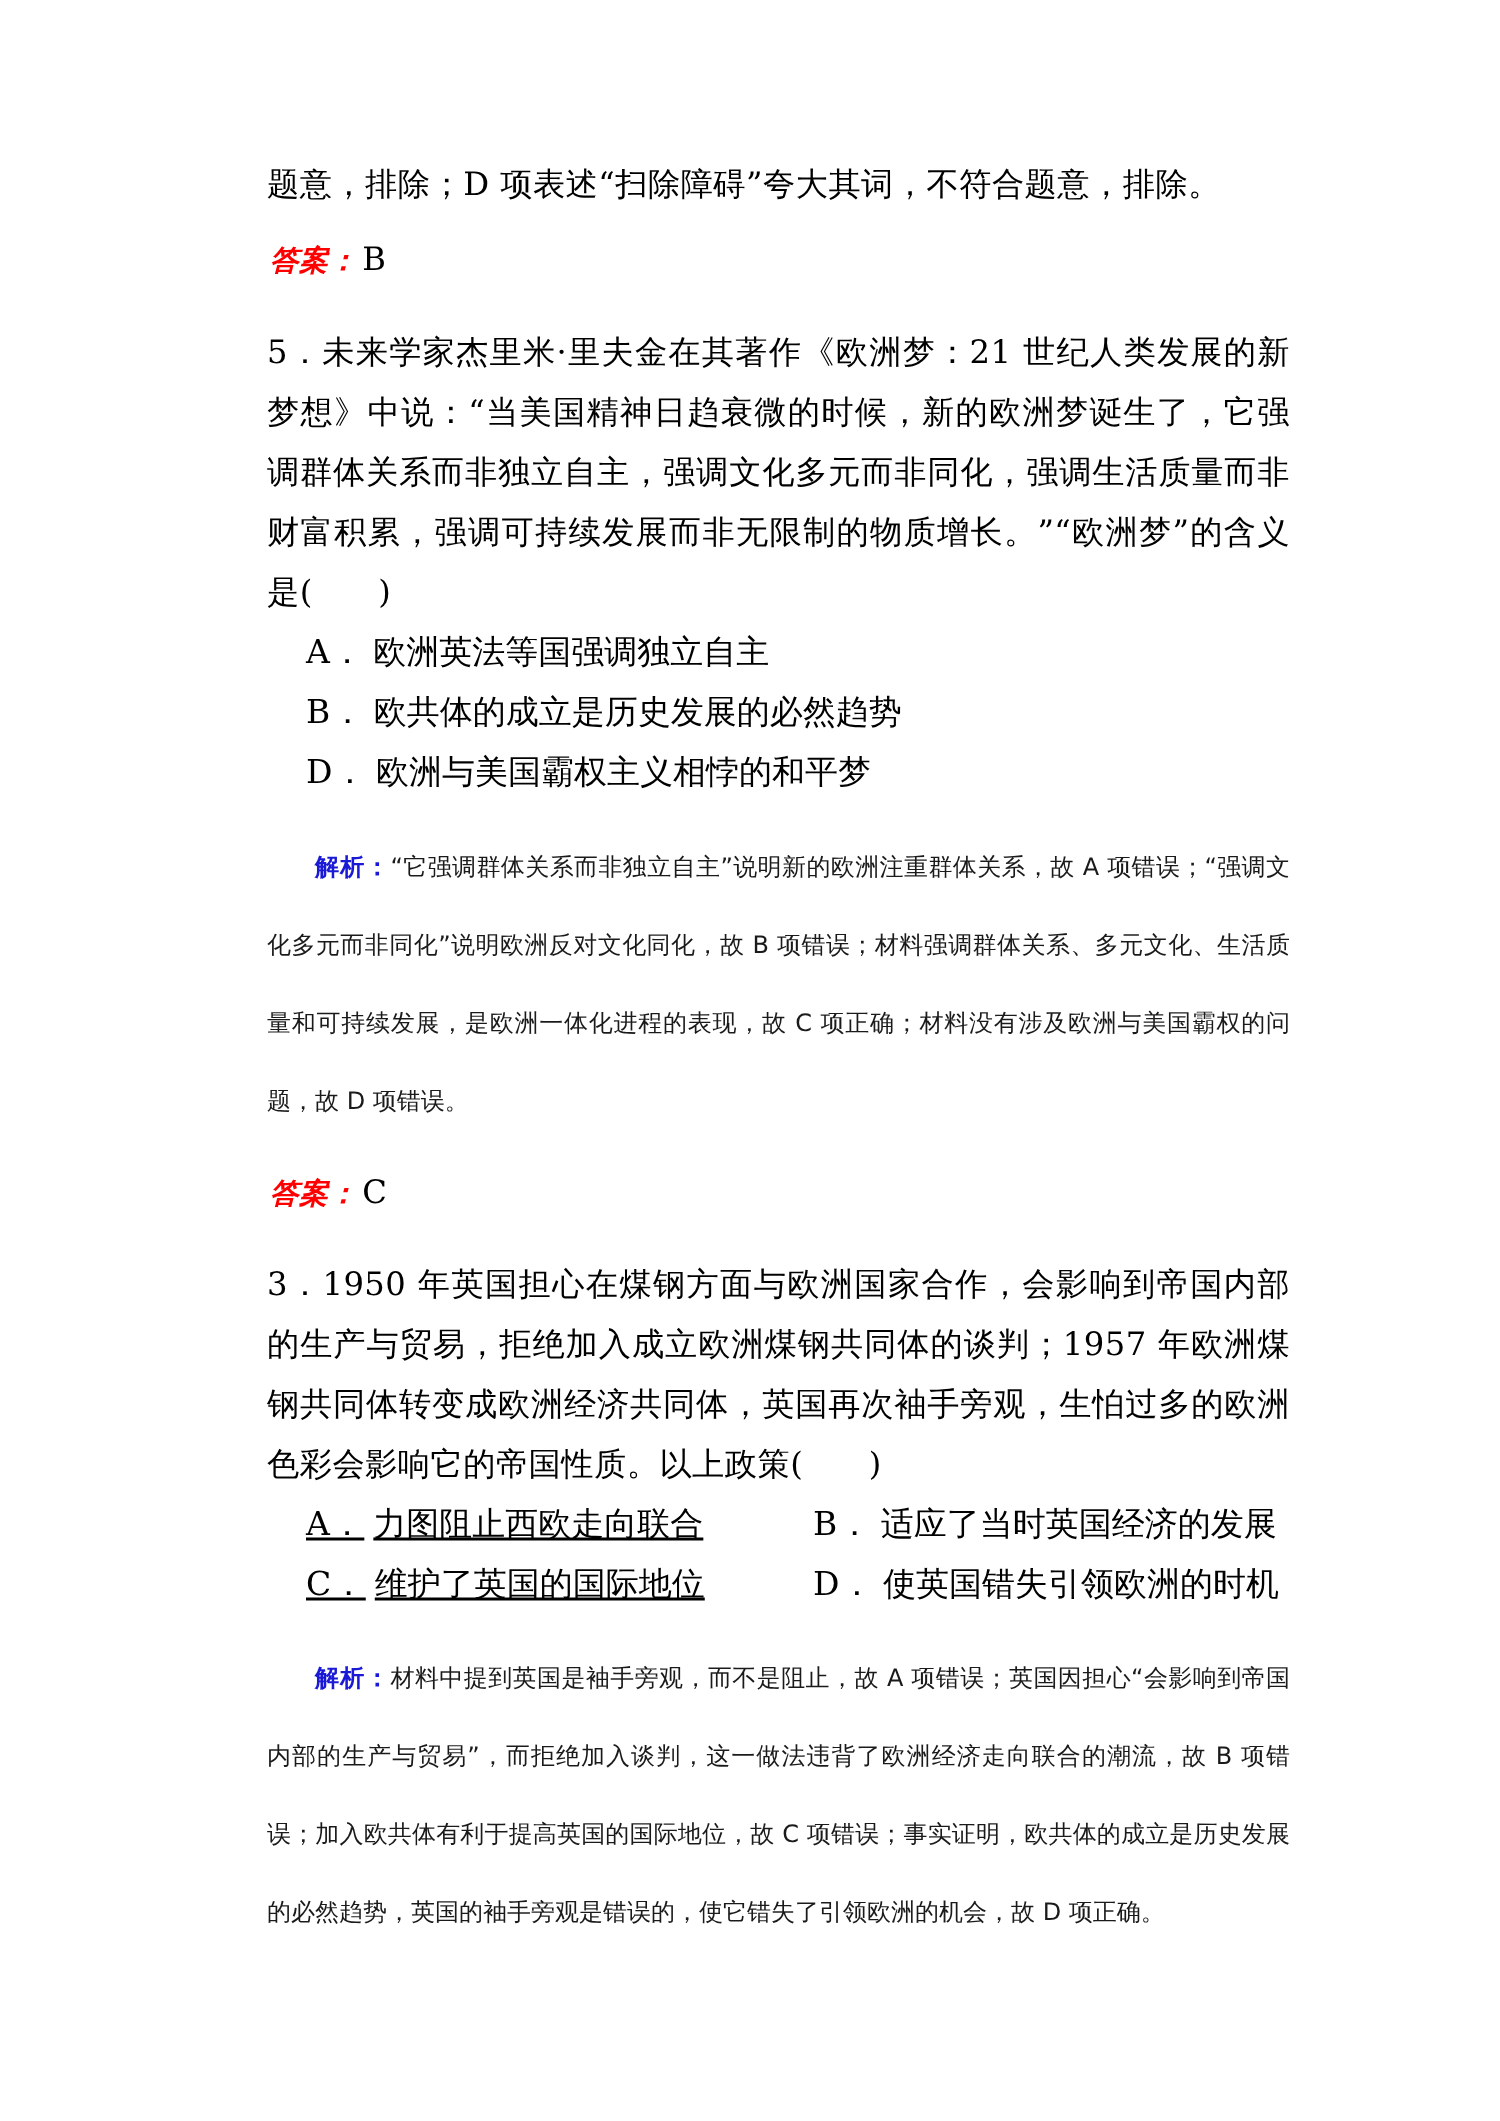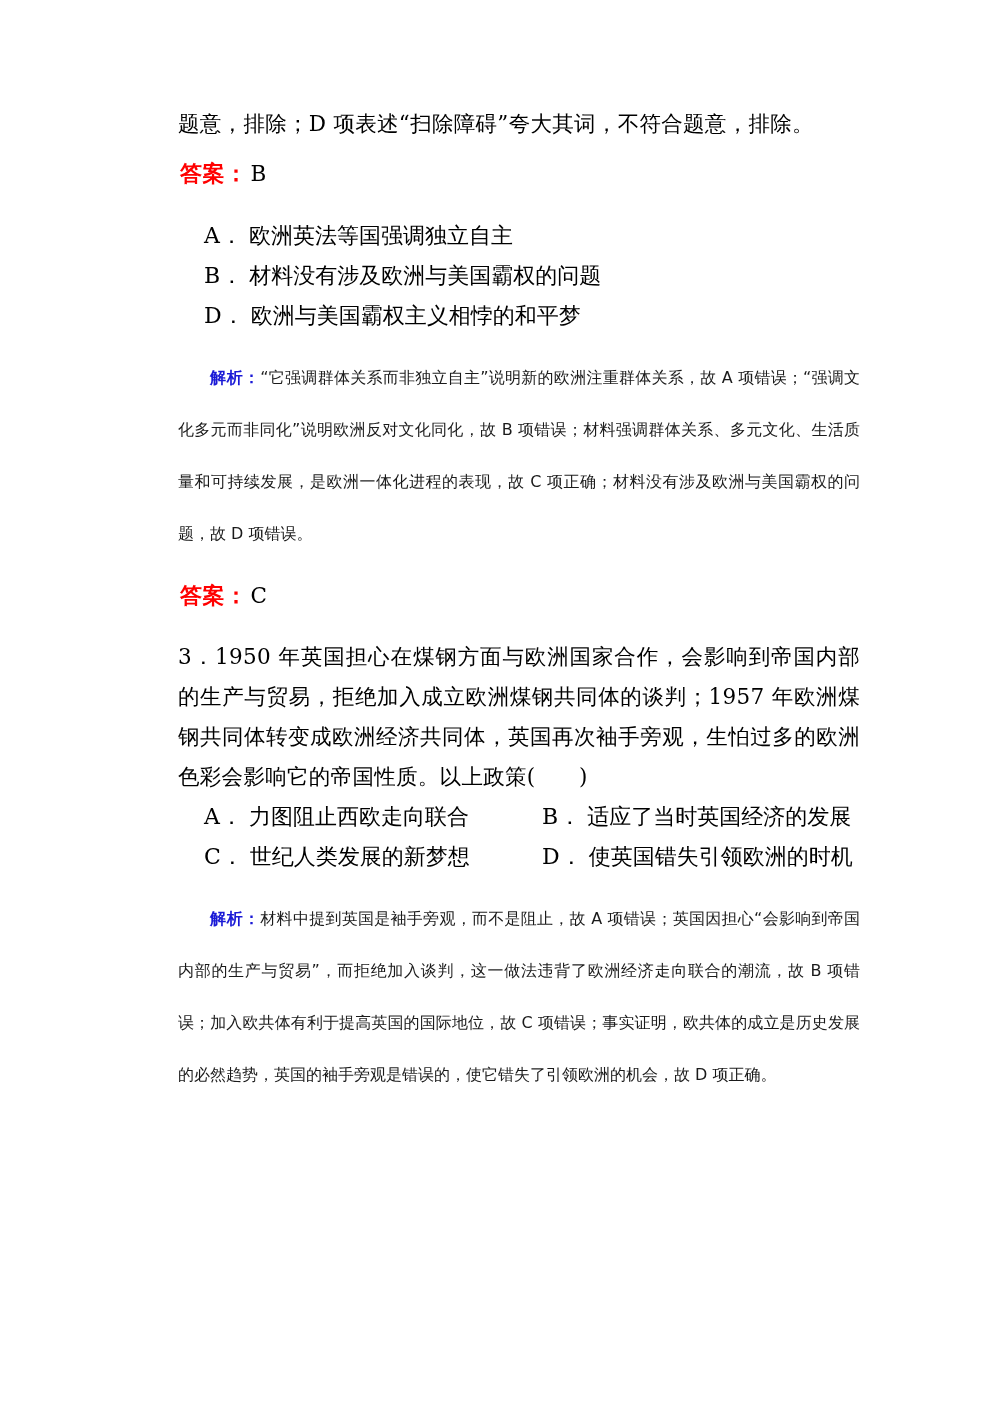--- a/index.html
+++ b/index.html
@@ -47,22 +47,23 @@
     font-family: "DejaVu Serif", "Liberation Serif", serif;
     font-size: 21.5px;
     line-height: 40px;
     padding-left: 2px;
     text-indent: 0;
   }
   .answer-label {
     color: #ff0000;
     font-family: "DejaVu Sans", "Liberation Sans", sans-serif;
     font-weight: 700;
-    font-size: 22px;
+    font-size: 19px;
     letter-spacing: 0.5px;
+    font-style: italic;
   }
   .answer-value {
     color: #000000;
     font-family: "DejaVu Serif", "Liberation Serif", serif;
     font-size: 21.5px;
     padding-left: 3px;
   }
 
   
   .analysis {
@@ -103,41 +104,42 @@
   .choices-two-col {
     display: block;
   }
   .choice-row {
     display: flex;
     line-height: 40px;
   }
   .choice-row .choice {
     padding-left: 26px;
   }
-  .choice-col-a { width: 312px; flex: 0 0 312px; }
+  .choice-col-a { width: 312px; flex: 0 0 312px; text-decoration: underline; }
   .choice-col-b { flex: 1 1 auto; padding-left: 26px; }
 </style>
 </head>
 <body>
 
 <div class="page">
 
   <p class="body-text block">题意，排除；D 项表述“扫除障碍”夸大其词，不符合题意，排除。</p>
 
   <p class="answer-line gap-sm">
     <span class="answer-label">答案：</span><span class="answer-value">B</span>
   </p>
 
+  <p class="body-text block gap-sm">5．未来学家杰里米·里夫金在其著作《欧洲梦：21 世纪人类发展的新梦想》中说：“当美国精神日趋衰微的时候，新的欧洲梦诞生了，它强调群体关系而非独立自主，强调文化多元而非同化，强调生活质量而非财富积累，强调可持续发展而非无限制的物质增长。”“欧洲梦”的含义是(　　)</p>
 
   <div class="choices gap-sm">
     <div class="choice">
       <span class="choice-marker">A．</span><span class="choice-text">欧洲英法等国强调独立自主</span>
     </div>
     <div class="choice">
-      <span class="choice-marker">B．</span><span class="choice-text">材料没有涉及欧洲与美国霸权的问题</span>
+      <span class="choice-marker">B．</span><span class="choice-text">欧共体的成立是历史发展的必然趋势</span>
     </div>
     <div class="choice">
       <span class="choice-marker">D．</span><span class="choice-text">欧洲与美国霸权主义相悖的和平梦</span>
     </div>
   </div>
 
   <p class="analysis gap-md">
     <span class="analysis-label">解析：</span><span>“它强调群体关系而非独立自主”说明新的欧洲注重群体关系，故 A 项错误；“强调文化多元而非同化”说明欧洲反对文化同化，故 B 项错误；材料强调群体关系、多元文化、生活质量和可持续发展，是欧洲一体化进程的表现，故 C 项正确；材料没有涉及欧洲与美国霸权的问题，故 D 项错误。</span>
   </p>
 
@@ -151,21 +153,21 @@
     <div class="choice-row">
       <div class="choice choice-col-a">
         <span class="choice-marker">A．</span><span class="choice-text">力图阻止西欧走向联合</span>
       </div>
       <div class="choice choice-col-b">
         <span class="choice-marker">B．</span><span class="choice-text">适应了当时英国经济的发展</span>
       </div>
     </div>
     <div class="choice-row">
       <div class="choice choice-col-a">
-        <span class="choice-marker">C．</span><span class="choice-text">世纪人类发展的新梦想</span>
+        <span class="choice-marker">C．</span><span class="choice-text">维护了英国的国际地位</span>
       </div>
       <div class="choice choice-col-b">
         <span class="choice-marker">D．</span><span class="choice-text">使英国错失引领欧洲的时机</span>
       </div>
     </div>
   </div>
 
   <p class="analysis gap-md">
     <span class="analysis-label">解析：</span><span>材料中提到英国是袖手旁观，而不是阻止，故 A 项错误；英国因担心“会影响到帝国内部的生产与贸易”，而拒绝加入谈判，这一做法违背了欧洲经济走向联合的潮流，故 B 项错误；加入欧共体有利于提高英国的国际地位，故 C 项错误；事实证明，欧共体的成立是历史发展的必然趋势，英国的袖手旁观是错误的，使它错失了引领欧洲的机会，故 D 项正确。</span>
   </p>

